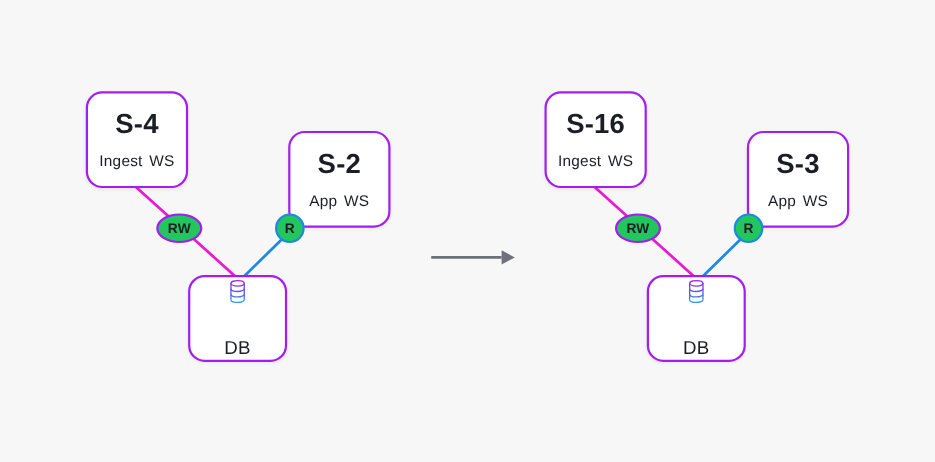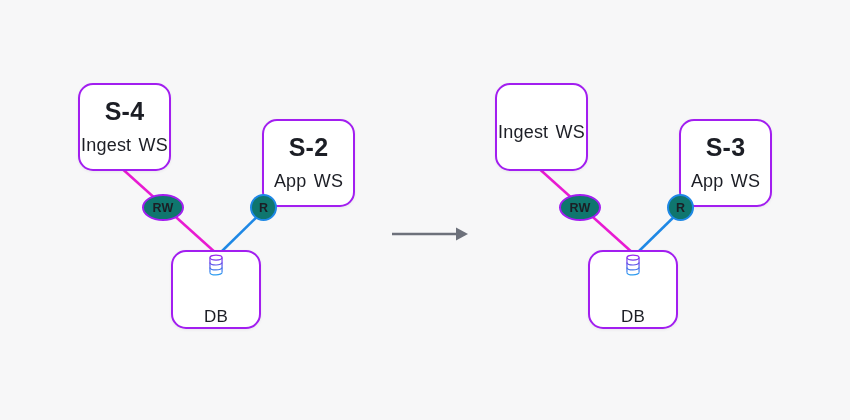--- a/index.html
+++ b/index.html
@@ -53,36 +53,36 @@
   .node-ingest { left: 78px;  top: 83px;  width: 93px; height: 88px; }
   .node-app    { left: 262px; top: 83px;  width: 93px; height: 88px; margin-top: 36px; }
   .node-db     { left: 171px; top: 250px; width: 90px; height: 79px; gap: 28px; }
   .node-title {
     font-size: 25px;
     font-weight: 700;
     letter-spacing: 0.2px;
     line-height: 1.1;
   }
   .node-subtitle {
-    font-size: 18px;
+    font-size: 14px;
     font-weight: 400;
     margin-top: 10px;
     letter-spacing: 0.2px;
     word-spacing: 2px;
   }
   .db-icon { display: block; margin-top: 2px; }
   .db-label {
     font-size: 17px;
     font-weight: 400;
     margin-top: 3px;
     letter-spacing: 0.3px;
   }
   .badge {
     position: absolute;
-    background: #0f766e;
+    background: #22c55e;
     display: flex;
     align-items: center;
     justify-content: center;
     font-size: 12.5px;
     font-weight: 700;
     border-radius: 50%;
     letter-spacing: 0.2px;
   }
   .badge-rw {
     left: 142px; top: 194px;
@@ -156,20 +156,21 @@
     <polygon points="86,17.5 86,30.5 98,24"></polygon>
   </svg>
 
   <div class="diagram right">
     <svg class="edges" viewBox="0 0 434 420">
       <line class="edge-line edge-rw" x1="118" y1="165" x2="217" y2="254"></line>
       <line class="edge-line edge-r" x1="310" y1="165" x2="219" y2="254"></line>
     </svg>
 
     <div class="node node-ingest">
+      <div class="node-title">S-16</div>
       <div class="node-subtitle">Ingest WS</div>
     </div>
 
     <div class="node node-app">
       <div class="node-title">S-3</div>
       <div class="node-subtitle">App WS</div>
     </div>
 
     <div class="node node-db">
       <svg class="db-icon" width="30" height="40" viewBox="0 0 30 40">

